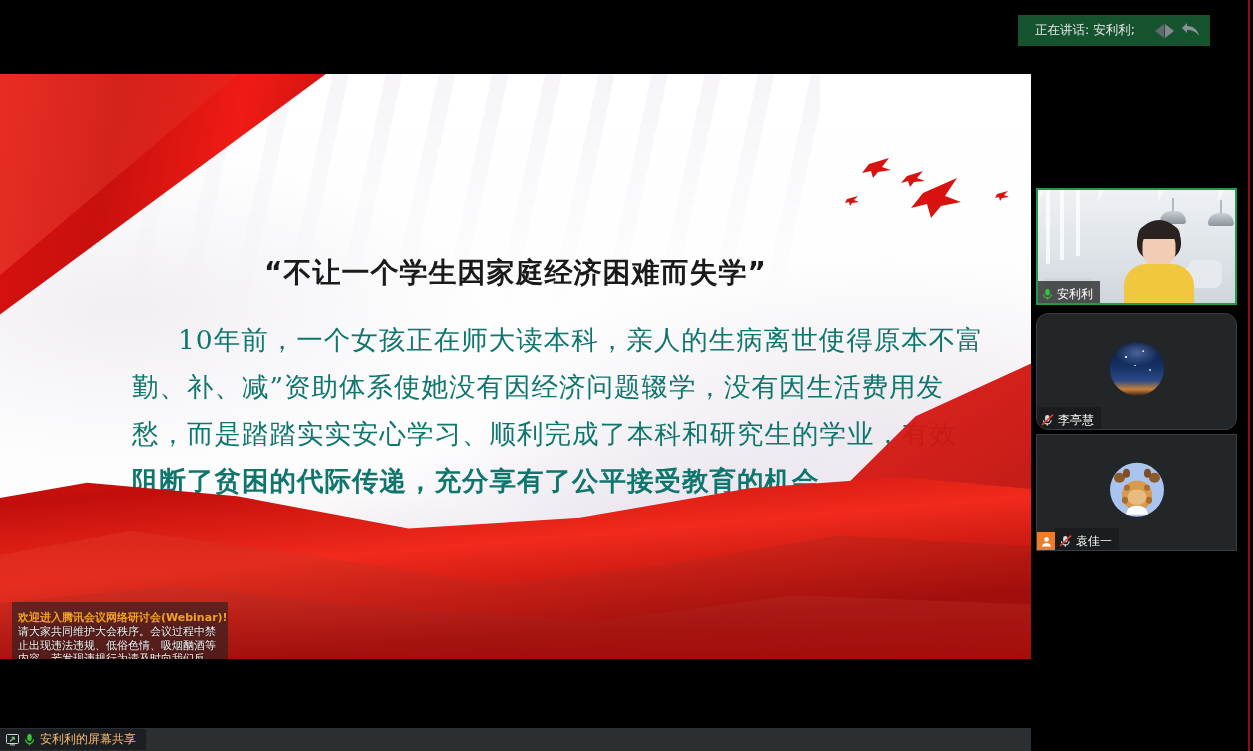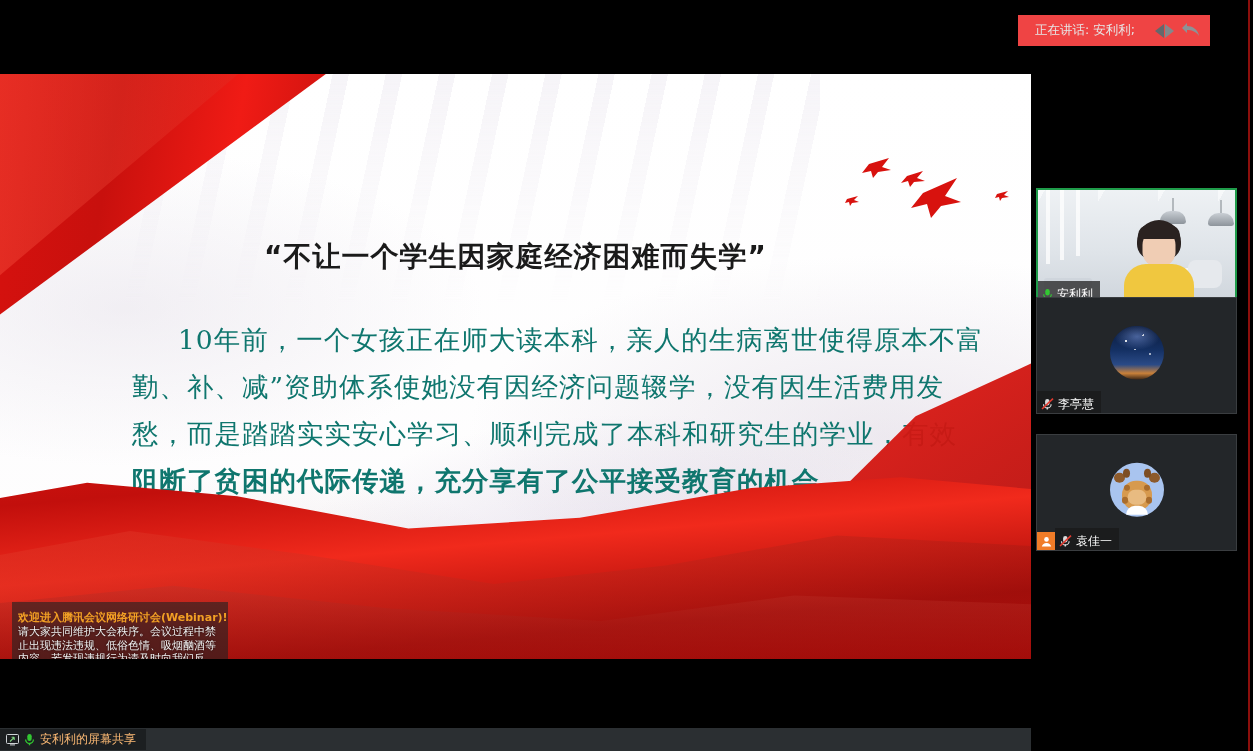--- a/index.html
+++ b/index.html
@@ -84,21 +84,21 @@
     background: linear-gradient(145deg, #ef1d16, #b00d0a);
     clip-path: polygon(100% 0, 100% 100%, 0 100%, 62% 22%);
     opacity: .95;
   }
 
   
   #birds { position: absolute; left: 845px; top: 82px; width: 180px; height: 90px; }
 
   
   #slide-title {
-    position: absolute; left: 0; right: 0; top: 164px;
+    position: absolute; left: 0; right: 0; top: 180px;
     text-align: center;
     font-family: "DejaVu Sans", "Liberation Sans", sans-serif;
     font-weight: 700; font-size: 28px; color: #1a1a1a; letter-spacing: 1px;
   }
   #slide-body {
     position: absolute; left: 132px; top: 242px; width: 800px;
     font-family: "DejaVu Serif", "Liberation Serif", serif;
     font-size: 26.5px; color: #0f766e; line-height: 47px; letter-spacing: 1px;
   }
   #slide-body .ln { white-space: nowrap; }
@@ -138,38 +138,38 @@
   #rail {
     position: absolute; left: 1031px; top: 0; width: 222px; height: 751px;
     background: #000;
   }
   #rail-edge {
     position: absolute; right: 3px; top: 0; width: 2px; height: 751px;
     background: #8c0f0c;
   }
   #speaking-bar {
     position: absolute; left: -13px; top: 15px; width: 192px; height: 31px;
-    background: #ef4444; display: flex; align-items: center;
+    background: #14532d; display: flex; align-items: center;
     padding-left: 17px;
   }
   #speaking-bar .lbl {
     color: #e6e6e6; font-size: 12.5px; white-space: nowrap;
     font-family: "DejaVu Sans", "Liberation Sans", sans-serif;
   }
   #speaking-actions {
     position: absolute; right: 8px; top: 0; height: 31px;
     display: flex; align-items: center; gap: 4px;
   }
 
   .tile {
     position: absolute; left: 5px; width: 201px; height: 117px;
     background: #232629; border: 1px solid #3a3d40; overflow: hidden;
   }
   #tile-0 { top: 188px; border: 2px solid #1f9c4a; }
-  #tile-1 { top: 297px; }
+  #tile-1 { top: 313px; border-radius: 12px; }
   #tile-2 { top: 434px; }
 
   .tile-video { position: absolute; inset: 0; }
   
   #video-0 {
     background:
       linear-gradient(120deg, rgba(255,255,255,.55) 0 6px, rgba(0,0,0,0) 6px 34px) 0 0/60px 100% repeat-x,
       linear-gradient(#eef1f4, #dfe4e9 55%, #cfd5dc 100%);
   }
   .room-win {

